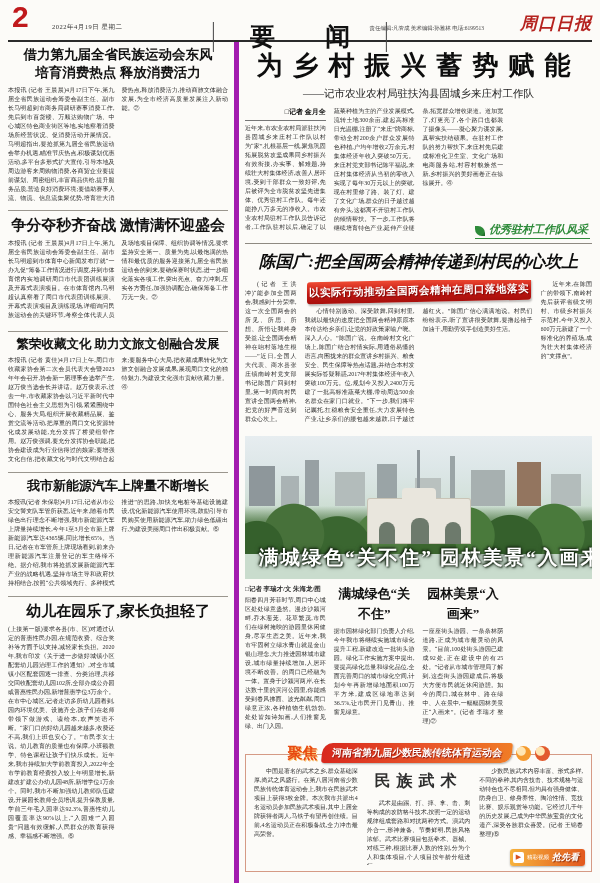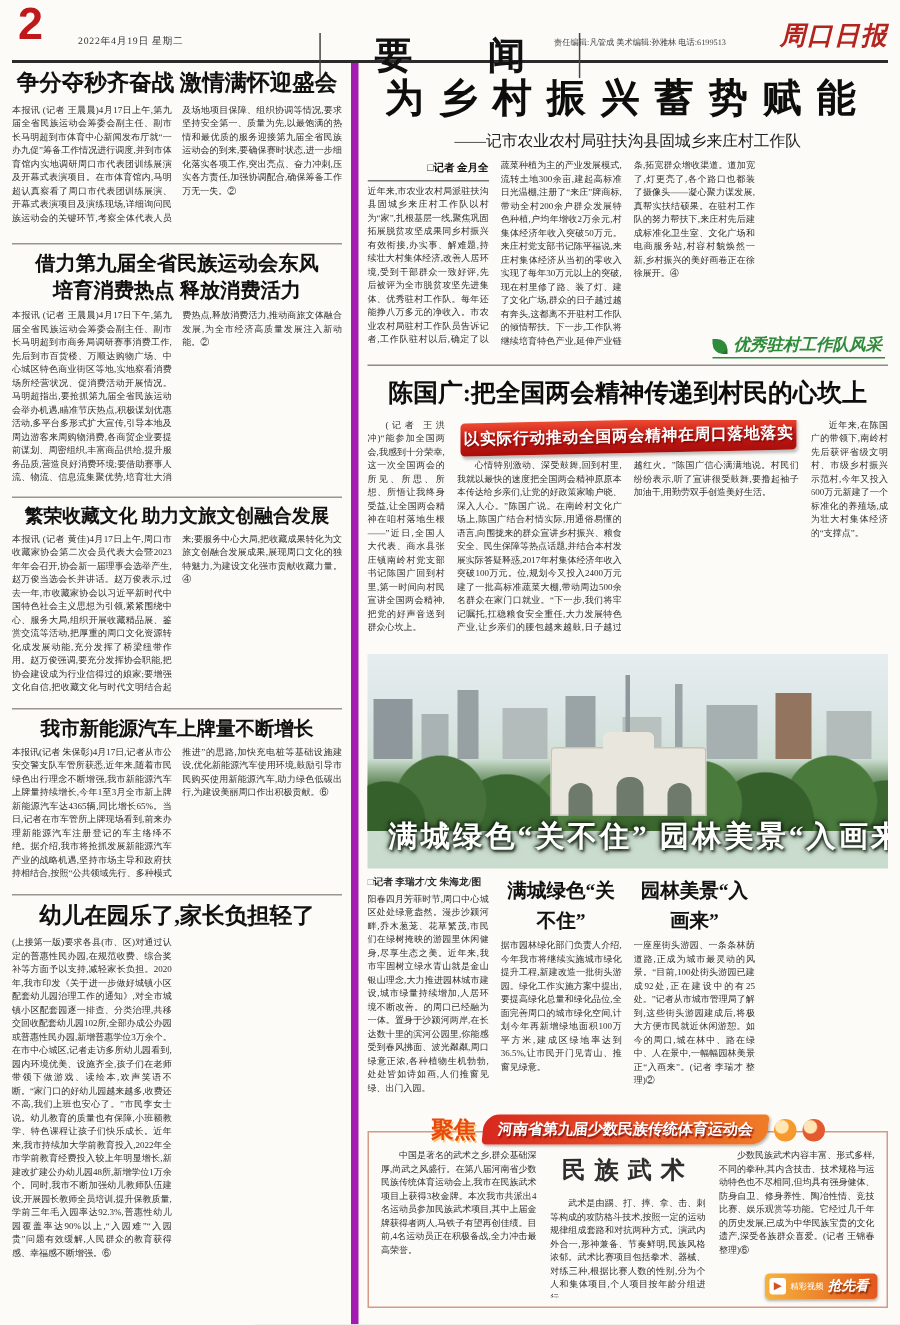--- a/index.html
+++ b/index.html
@@ -47,21 +47,21 @@
            font-size:6px; line-height:1.5; text-align:justify; color:#2e2e2e; height:132px; }
   .green-badge { position:absolute; right:2px; bottom:4px; font-size:11px; font-weight:bold;
                  font-style:italic; color:#2e8b3a; border-bottom:1.5px solid #2e8b3a;
                  padding:0 2px 1px 14px; }
   .leaf-icon { position:absolute; left:0; bottom:2px; width:10px; height:10px;
                background:radial-gradient(circle at 40% 40%, #2e8b3a 60%, #1c5c24);
                border-radius:0 70% 0 70%; }
 
   
   .b-art { border-top:1px solid #8e8a82; padding:5px 0 6px 0; }
-  .b-title { text-align:center; font-size:16.5px; font-weight:bold; color:#0d0d0d; margin:2px 0 7px 0; white-space:nowrap; }
+  .b-title { text-align:center; font-size:16.5px; font-weight:bold; color:#0d0d0d; margin:2px 0 7px 0; white-space:nowrap;font-style:italic; }
   .b-cols { display:flex; gap:8px; height:148px; overflow:hidden; }
   .b-col { flex:1; font-size:6px; line-height:1.5; text-align:justify; overflow:hidden; color:#2e2e2e; }
   .b-mid { flex:2.1; display:flex; flex-direction:column; }
   .banner-red { background:linear-gradient(180deg,#ef4a33 0%, #c01712 55%, #a80f0c 100%);
                 border-radius:3px; color:#fff; font-weight:bold; font-size:10.5px; text-align:center;
                 padding:4px 2px; letter-spacing:.5px; transform:skewY(-1.2deg);
                 box-shadow:1px 2px 2px rgba(0,0,0,.25); margin:0 2px 5px 2px; white-space:nowrap;
                 text-shadow:1px 1px 1px #7e0a08; }
   .b-mid-cols { columns:2; column-gap:8px; column-fill:auto; overflow:hidden; flex:1;
                 font-size:6px; line-height:1.5; text-align:justify; color:#2e2e2e; }
@@ -141,28 +141,28 @@
     </div>
     <div class="editors">责任编辑:凡管成  美术编辑:孙雅林  电话:6199513</div>
     <div class="masthead">周口日报</div>
   </div>
 
   <div class="content">
 
     <div class="leftcol">
 
       <div class="l-art">
-        <div class="l-title t15">争分夺秒齐奋战 激情满怀迎盛会</div>
-        <div class="body-cols h90">本报讯 (记者 王晨晨)4月17日上午,第九届全省民族运动会筹委会副主任、副市长马明超到市体育中心新闻发布厅就“一办九促”筹备工作情况进行调度,并到市体育馆内实地调研周口市代表团训练展演及开幕式表演项目。在市体育馆内,马明超认真察看了周口市代表团训练展演、开幕式表演项目及演练现场,详细询问民族运动会的关键环节,考察全体代表人员及场地项目保障、组织协调等情况,要求坚持安全第一、质量为先,以最饱满的热情和最优质的服务迎接第九届全省民族运动会的到来,要确保赛时状态,进一步细化落实各项工作,突出亮点、奋力冲刺,压实各方责任,加强协调配合,确保筹备工作万无一失。②</div>
-      </div>
-
-      <div class="l-art">
         <div class="l-title t14">借力第九届全省民族运动会东风</div>
         <div class="l-title t14" style="margin-top:-3px">培育消费热点 释放消费活力</div>
         <div class="body-cols h115">本报讯 (记者 王晨晨)4月17日下午,第九届全省民族运动会筹委会副主任、副市长马明超到市商务局调研赛事消费工作,先后到市百货楼、万顺达购物广场、中心城区特色商业街区等地,实地察看消费场所经营状况、促消费活动开展情况。马明超指出,要抢抓第九届全省民族运动会举办机遇,瞄准节庆热点,积极谋划优惠活动,多平台多形式扩大宣传,引导本地及周边游客来周购物消费,各商贸企业要提前谋划、周密组织,丰富商品供给,提升服务品质,营造良好消费环境;要借助赛事人流、物流、信息流集聚优势,培育壮大消费热点,释放消费活力,推动商旅文体融合发展,为全市经济高质量发展注入新动能。②</div>
+      </div>
+
+      <div class="l-art">
+        <div class="l-title t15">争分夺秒齐奋战 激情满怀迎盛会</div>
+        <div class="body-cols h90">本报讯 (记者 王晨晨)4月17日上午,第九届全省民族运动会筹委会副主任、副市长马明超到市体育中心新闻发布厅就“一办九促”筹备工作情况进行调度,并到市体育馆内实地调研周口市代表团训练展演及开幕式表演项目。在市体育馆内,马明超认真察看了周口市代表团训练展演、开幕式表演项目及演练现场,详细询问民族运动会的关键环节,考察全体代表人员及场地项目保障、组织协调等情况,要求坚持安全第一、质量为先,以最饱满的热情和最优质的服务迎接第九届全省民族运动会的到来,要确保赛时状态,进一步细化落实各项工作,突出亮点、奋力冲刺,压实各方责任,加强协调配合,确保筹备工作万无一失。②</div>
       </div>
 
       <div class="l-art">
         <div class="l-title t12">繁荣收藏文化 助力文旅文创融合发展</div>
         <div class="body-cols h112">本报讯 (记者 黄佳)4月17日上午,周口市收藏家协会第二次会员代表大会暨2023年年会召开,协会新一届理事会选举产生,赵万俊当选会长并讲话。赵万俊表示,过去一年,市收藏家协会以习近平新时代中国特色社会主义思想为引领,紧紧围绕中心、服务大局,组织开展收藏精品展、鉴赏交流等活动,把厚重的周口文化资源转化成发展动能,充分发挥了桥梁纽带作用。赵万俊强调,要充分发挥协会职能,把协会建设成为行业信得过的娘家;要增强文化自信,把收藏文化与时代文明结合起来;要服务中心大局,把收藏成果转化为文旅文创融合发展成果,展现周口文化的独特魅力,为建设文化强市贡献收藏力量。④</div>
       </div>
 
       <div class="l-art">
         <div class="l-title t13">我市新能源汽车上牌量不断增长</div>
         <div class="body-cols h95">本报讯(记者 朱保彰)4月17日,记者从市公安交警支队车管所获悉,近年来,随着市民绿色出行理念不断增强,我市新能源汽车上牌量持续增长,今年1至3月全市新上牌新能源汽车达4365辆,同比增长65%。当日,记者在市车管所上牌现场看到,前来办理新能源汽车注册登记的车主络绎不绝。据介绍,我市将抢抓发展新能源汽车产业的战略机遇,坚持市场主导和政府扶持相结合,按照“公共领域先行、多种模式推进”的思路,加快充电桩等基础设施建设,优化新能源汽车使用环境,鼓励引导市民购买使用新能源汽车,助力绿色低碳出行,为建设美丽周口作出积极贡献。⑥</div>

